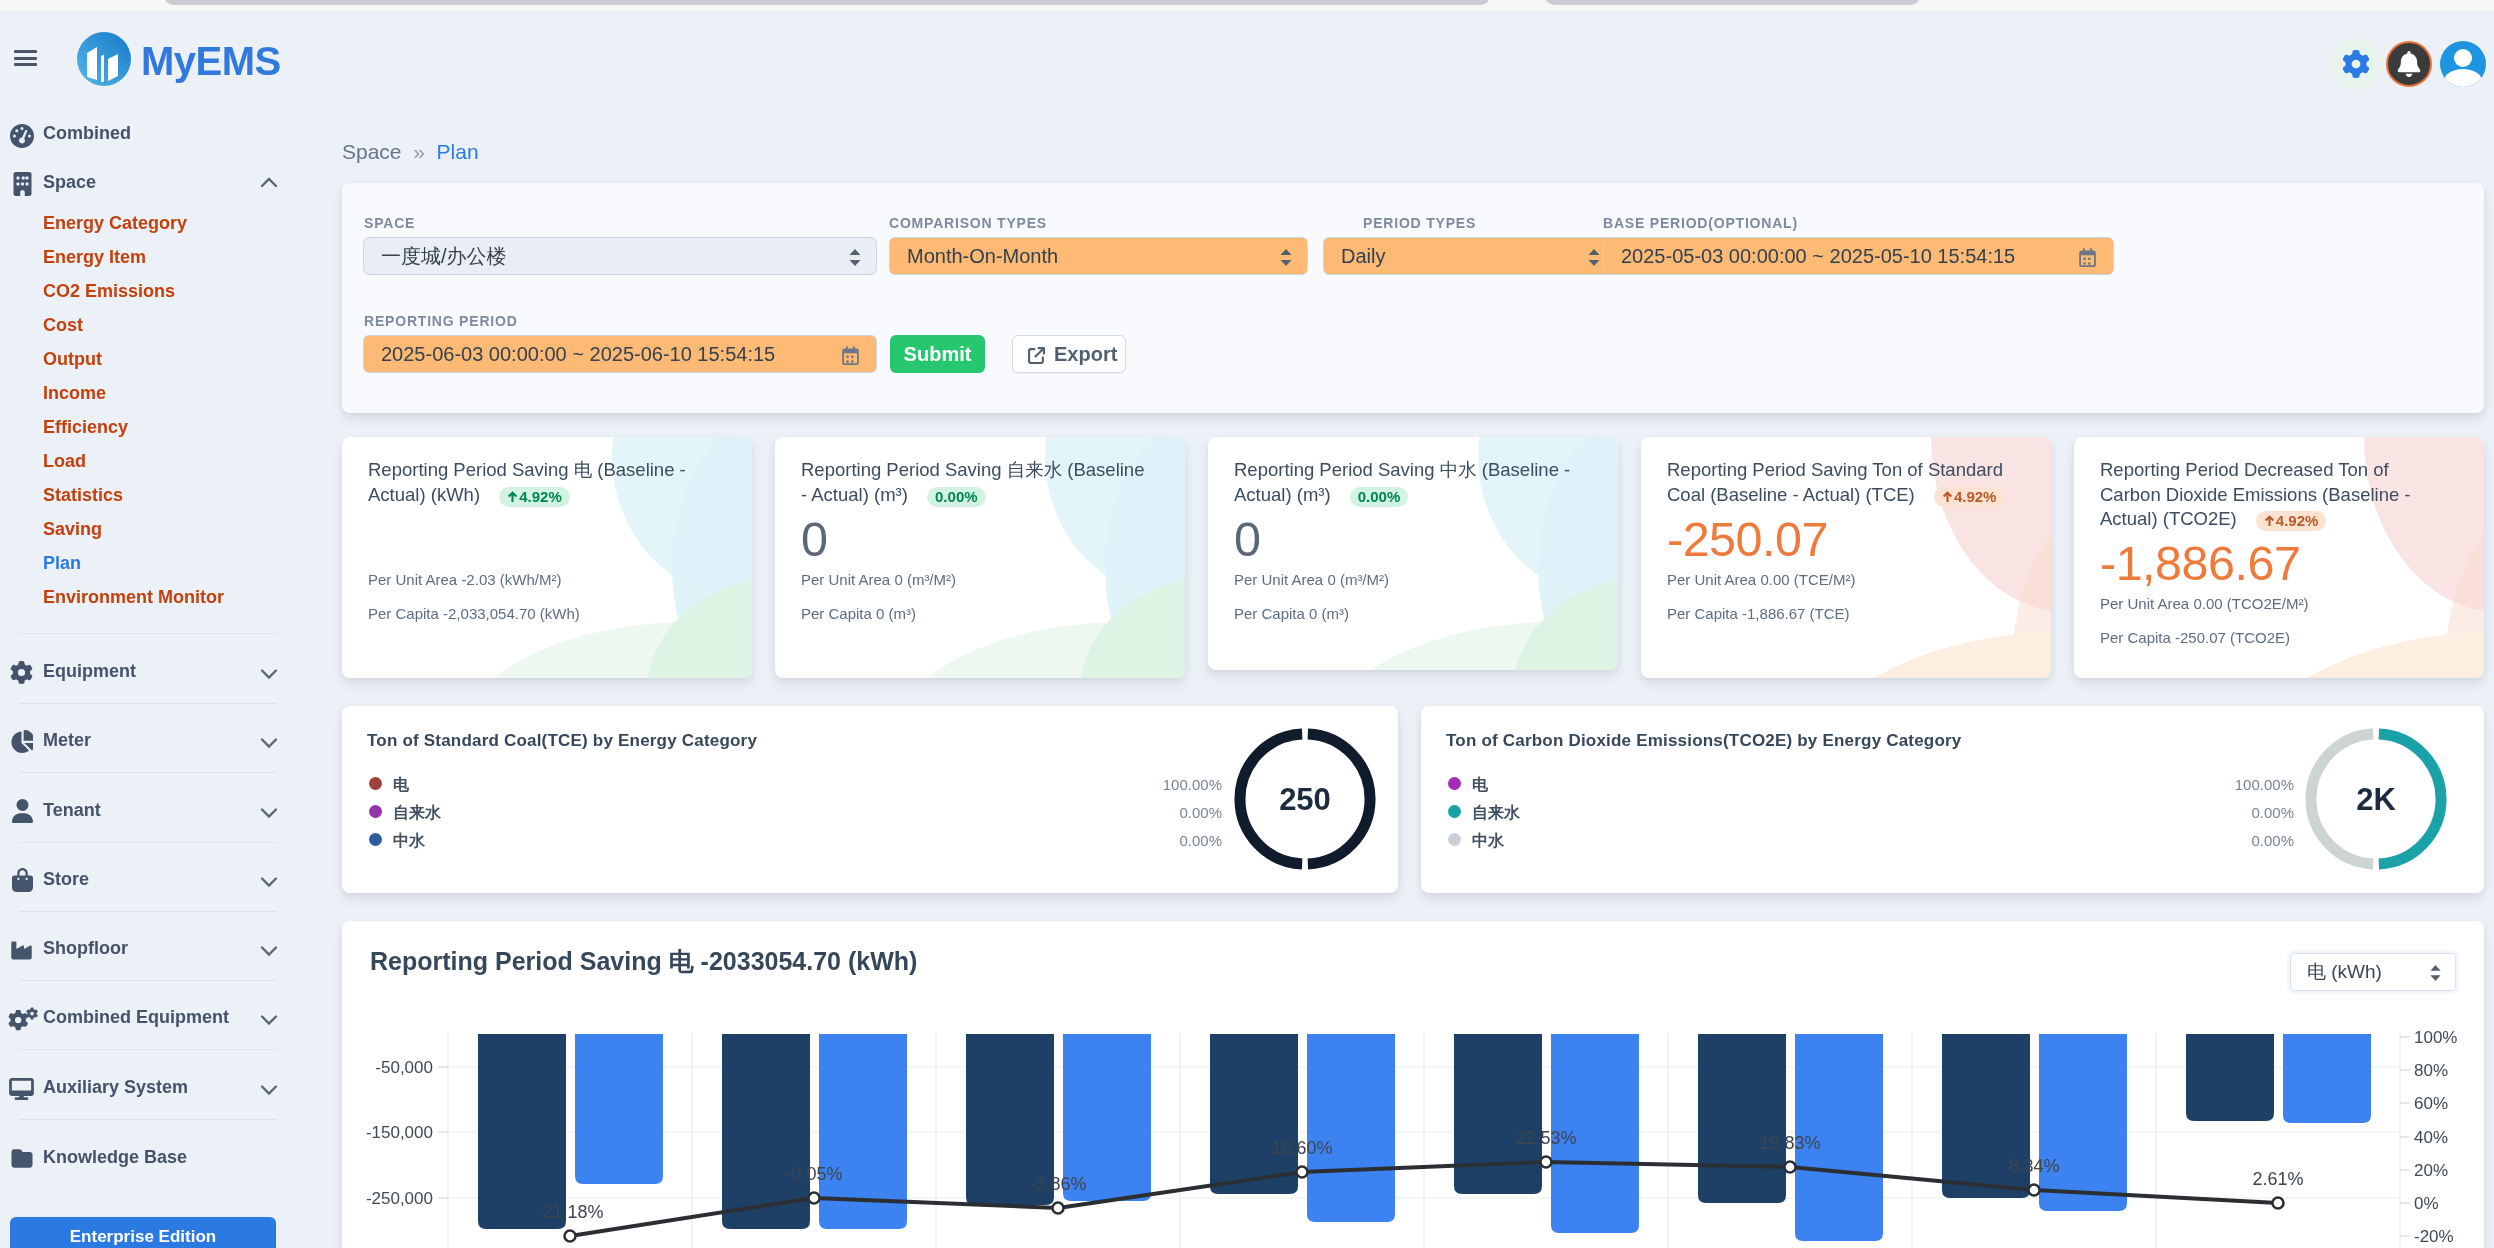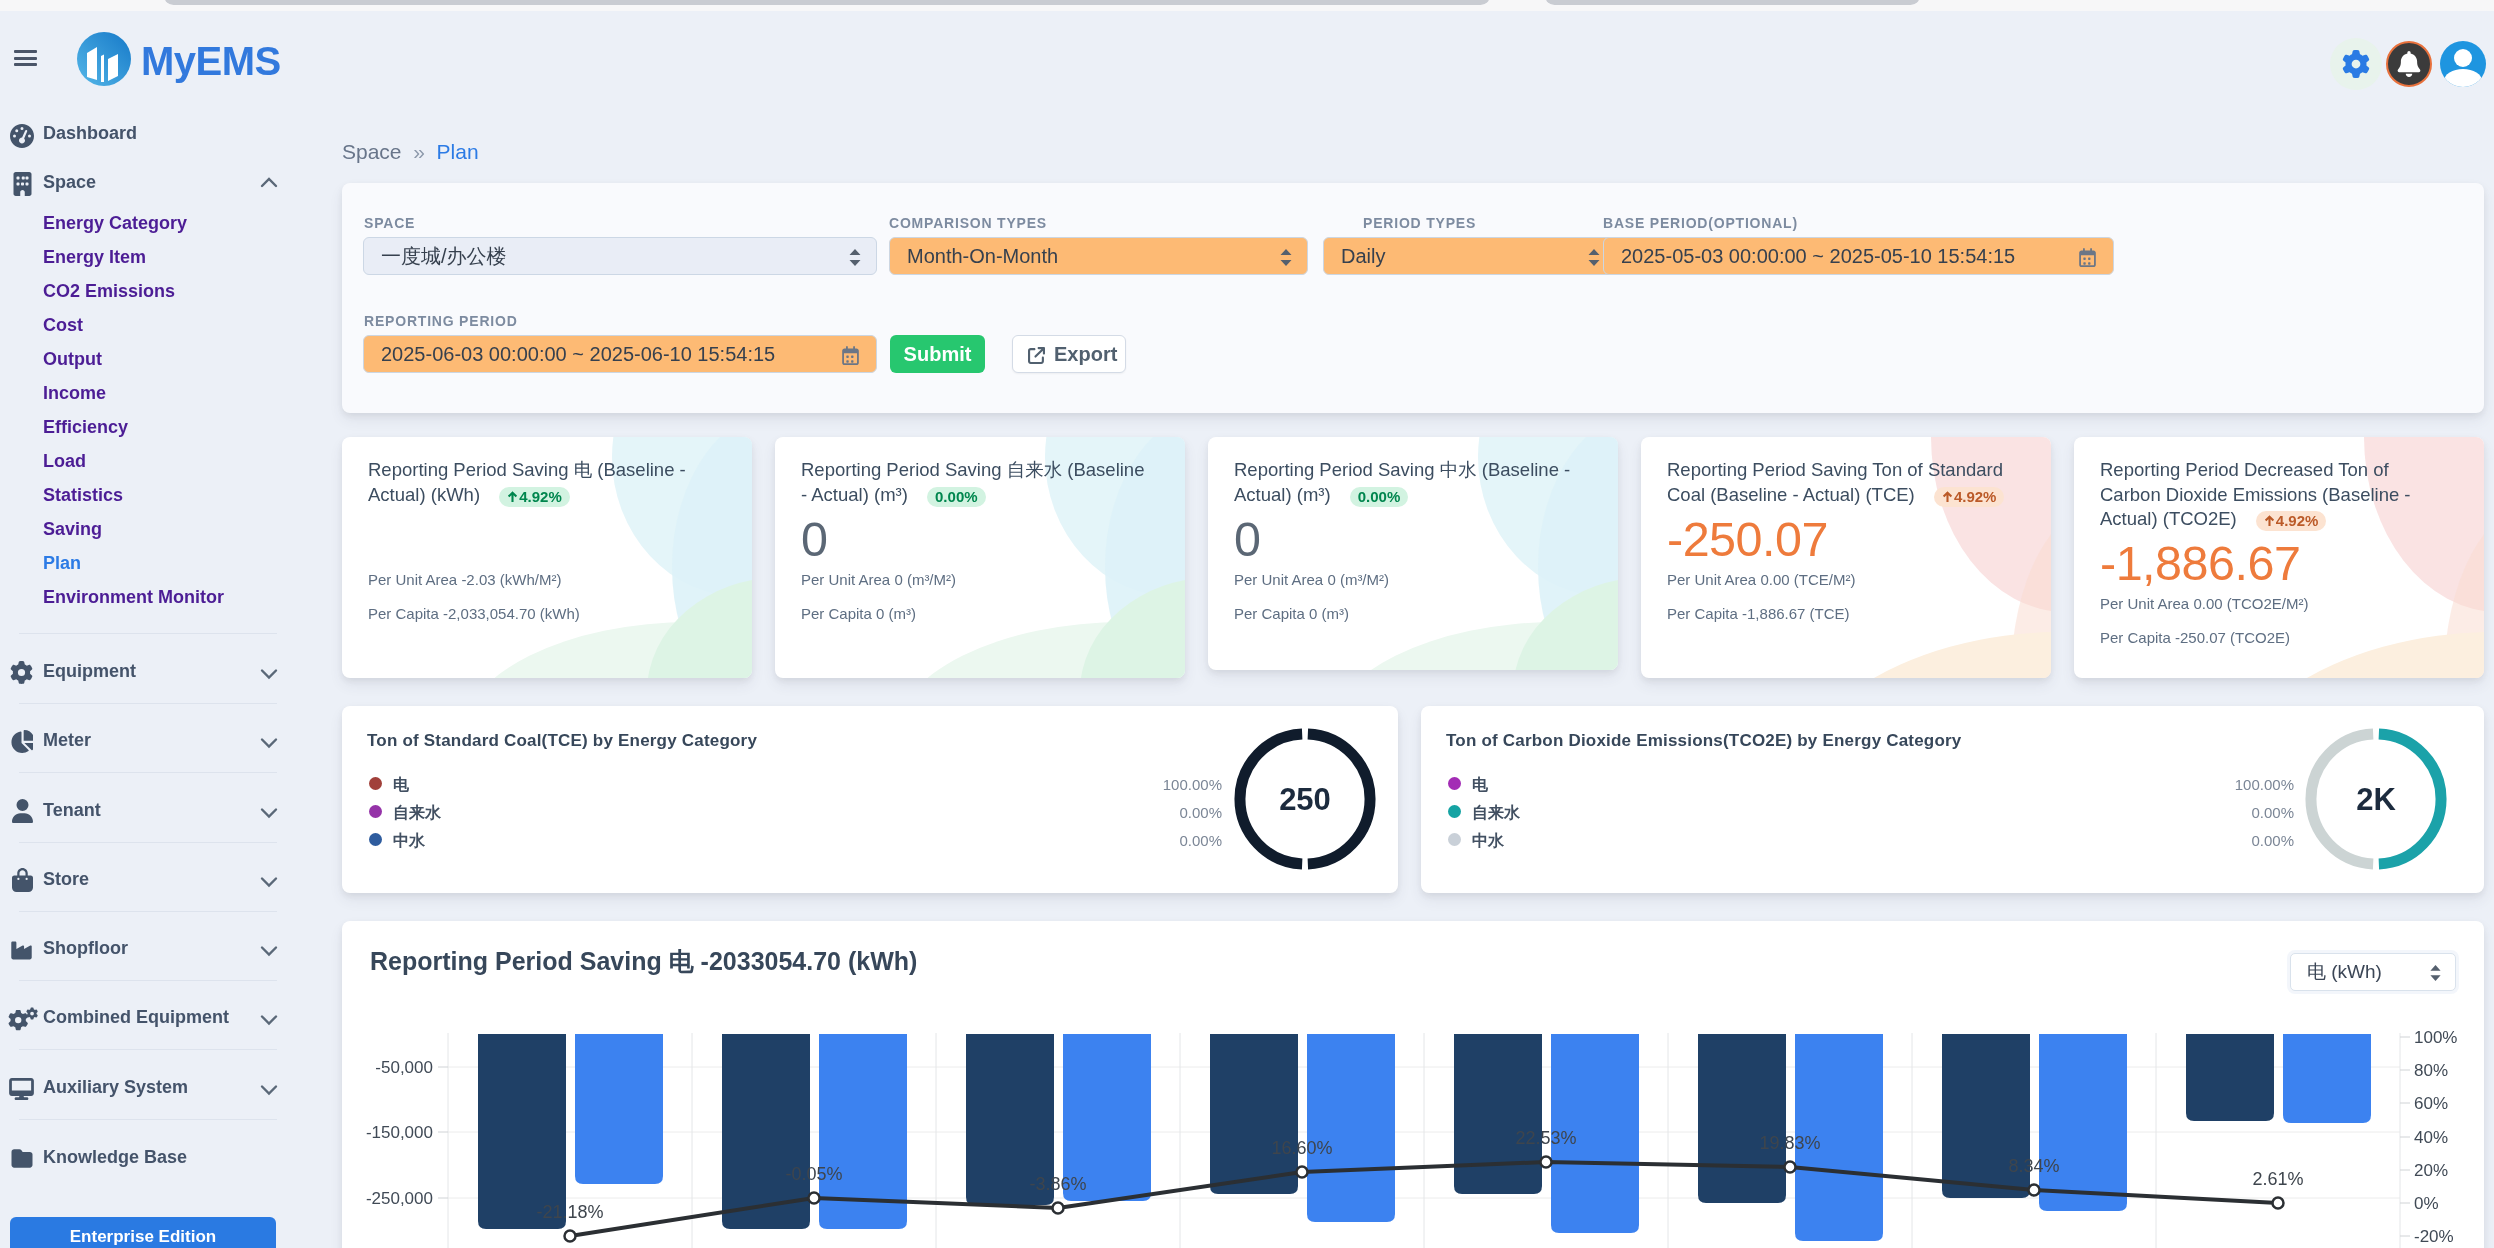--- a/index.html
+++ b/index.html
@@ -5,21 +5,21 @@
   * { margin:0; padding:0; box-sizing:border-box; }
   html,body { width:2494px; height:1248px; overflow:hidden; }
   body { font-family:"Liberation Sans", sans-serif; background:#ecf0f7; position:relative; }
   .abs { position:absolute; }
   .card { position:absolute; background:#fff; border-radius:8px;
           box-shadow:0 7px 14px 0 rgba(65,69,88,.08), 0 3px 6px 0 rgba(0,0,0,.06); }
   .lbl { font-size:14px; font-weight:bold; letter-spacing:0.8px; color:#7d8ba0; }
   .ctl { position:absolute; background:#fdba74; border:1px solid #ccd6e2; border-radius:6px; }
   .ctl .txt { position:absolute; left:17px; top:50%; transform:translateY(-50%); font-size:20px; color:#36404e; white-space:nowrap; }
   .menu-item { position:absolute; left:43px; font-size:18px; font-weight:bold; color:#44536a; }
-  .menu-sub { position:absolute; left:43px; font-size:18px; font-weight:bold; color:#4c1d95; }
+  .menu-sub { position:absolute; left:43px; font-size:18px; font-weight:bold; color:#c2410c; }
   .sep { position:absolute; left:19px; width:258px; height:1px; background:#dde3ed; }
   .stat-title { font-size:18.5px; font-weight:500; color:#3c4d60; line-height:24.5px; }
   .badge-g { display:inline-block; background:#d2f3e1; color:#00864e; font-size:15px; font-weight:bold; line-height:17px;
              border-radius:11px; padding:1px 8px 2px; position:relative; top:1px;}
   .badge-o { display:inline-block; background:#fce3d1; color:#bb5a28; font-size:15px; font-weight:bold; line-height:17px;
              border-radius:11px; padding:1px 8px 2px; position:relative; top:1px;}
   .bignum { font-size:48.5px; color:#5b6775; letter-spacing:-0.5px; }
   .bignum.orange { color:#ee7b3c; }
   .per { font-size:15px; color:#5e6e82; }
   .donut-title { font-size:17px; font-weight:bold; color:#37475a; letter-spacing:0.2px; }
@@ -60,21 +60,21 @@
   <path fill="#fff" d="M224 0c-17.7 0-32 14.3-32 32l0 19.2C119 66 64 130.6 64 208l0 18.8c0 47-17.3 92.4-48.5 127.6l-7.4 8.3c-8.4 9.4-10.4 22.9-5.3 34.4S19.4 416 32 416l384 0c12.6 0 24-7.4 29.2-18.9s3.1-25-5.3-34.4l-7.4-8.3C401.3 319.2 384 273.9 384 226.8l0-18.8c0-77.4-55-142-128-156.8L256 32c0-17.7-14.3-32-32-32zm45.3 493.3c12-12 18.7-28.3 18.7-45.3l-64 0-64 0c0 17 6.7 33.3 18.7 45.3s28.3 18.7 45.3 18.7s33.3-6.7 45.3-18.7z"></path>
 </svg>
 <div class="abs" style="left:2440px;top:41px;width:46px;height:46px;border-radius:50%;background:#1e95e0;overflow:hidden;">
   <div style="position:absolute;left:14px;top:8px;width:18px;height:18px;border-radius:50%;background:#fff;"></div>
   <div style="position:absolute;left:4px;top:28px;width:38px;height:24px;border-radius:50% 50% 0 0;background:#fff;"></div>
 </div>
 
 <svg class="abs" style="left:10px;top:124px;" width="24" height="24" viewBox="0 0 512 512">
   <path fill="#44546a" d="M0 256C0 114.6 114.6 0 256 0S512 114.6 512 256s-114.6 256-256 256S0 397.4 0 256zM288 96a32 32 0 1 0 -64 0 32 32 0 1 0 64 0zM256 416c35.3 0 64-28.7 64-64c0-17.4-6.9-33.1-18.1-44.6L366 161.7c5.3-12.1-.2-26.3-12.3-31.6s-26.3 .2-31.6 12.3L257.9 288c-.6 0-1.3 0-1.9 0c-35.3 0-64 28.7-64 64s28.7 64 64 64zM176 144a32 32 0 1 0 -64 0 32 32 0 1 0 64 0zM96 288a32 32 0 1 0 0-64 32 32 0 1 0 0 64zm352-32a32 32 0 1 0 -64 0 32 32 0 1 0 64 0z"></path>
 </svg>
-<div class="menu-item" style="top:123px;">Dashboard</div>
+<div class="menu-item" style="top:123px;">Combined</div>
 
 <svg class="abs" style="left:12px;top:172px;" width="21" height="24" viewBox="0 0 384 512">
   <path fill="#44546a" d="M48 0C21.5 0 0 21.5 0 48L0 464c0 26.5 21.5 48 48 48l96 0 0-80c0-26.5 21.5-48 48-48s48 21.5 48 48l0 80 96 0c26.5 0 48-21.5 48-48l0-416c0-26.5-21.5-48-48-48L48 0zM64 240c0-8.8 7.2-16 16-16l32 0c8.8 0 16 7.2 16 16l0 32c0 8.8-7.2 16-16 16l-32 0c-8.8 0-16-7.2-16-16l0-32zm112-16l32 0c8.8 0 16 7.2 16 16l0 32c0 8.8-7.2 16-16 16l-32 0c-8.8 0-16-7.2-16-16l0-32c0-8.8 7.2-16 16-16zm80 16c0-8.8 7.2-16 16-16l32 0c8.8 0 16 7.2 16 16l0 32c0 8.8-7.2 16-16 16l-32 0c-8.8 0-16-7.2-16-16l0-32zM80 96l32 0c8.8 0 16 7.2 16 16l0 32c0 8.8-7.2 16-16 16l-32 0c-8.8 0-16-7.2-16-16l0-32c0-8.8 7.2-16 16-16zm96 16c0-8.8 7.2-16 16-16l32 0c8.8 0 16 7.2 16 16l0 32c0 8.8-7.2 16-16 16l-32 0c-8.8 0-16-7.2-16-16l0-32zM272 96l32 0c8.8 0 16 7.2 16 16l0 32c0 8.8-7.2 16-16 16l-32 0c-8.8 0-16-7.2-16-16l0-32c0-8.8 7.2-16 16-16z"></path>
 </svg>
 <div class="menu-item" style="top:172px;">Space</div>
 <svg class="abs" style="left:260px;top:176px;" width="18" height="12" viewBox="0 0 18 12">
     <path d="M2 10 L9 3 L16 10" stroke="#5a6878" stroke-width="2.4" fill="none" stroke-linecap="round"></path>
   </svg>
 <div class="menu-sub" style="top:213px;">Energy Category</div>
 <div class="menu-sub" style="top:247px;">Energy Item</div>

